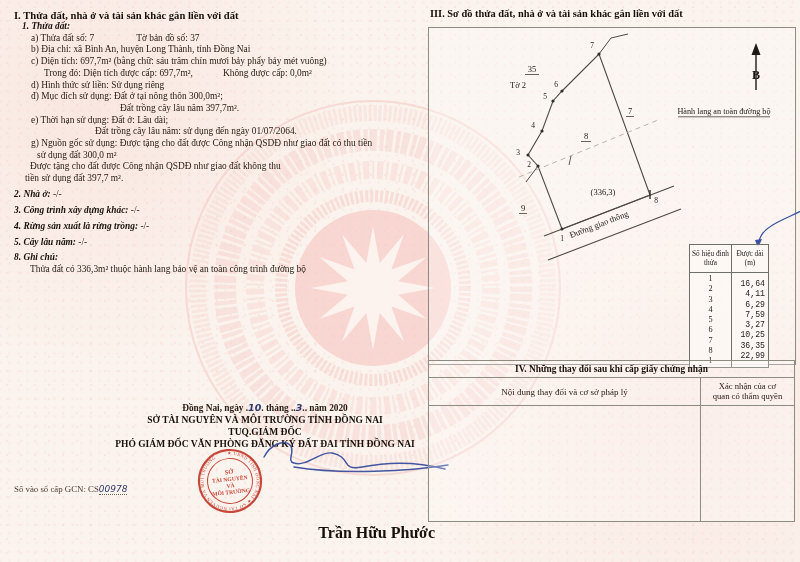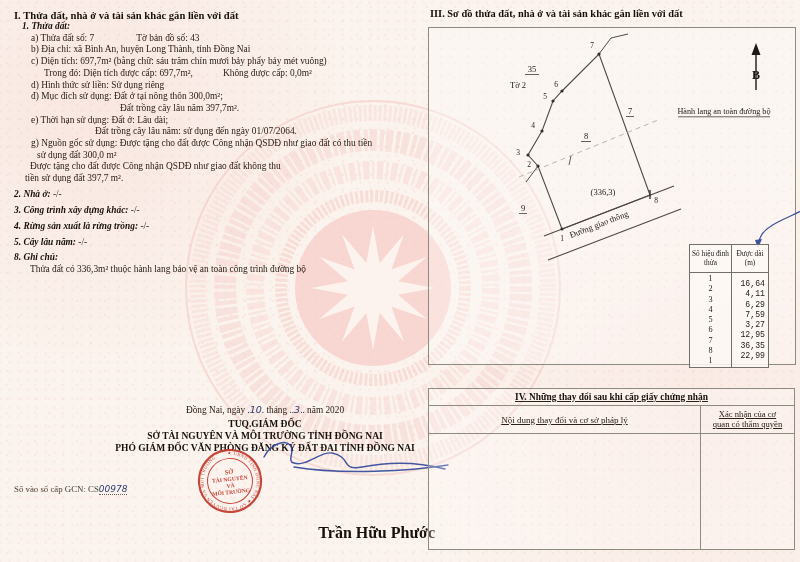--- a/index.html
+++ b/index.html
@@ -19,21 +19,21 @@
   .left-col{position:absolute; left:14px; top:10px; width:414px;}
   .sec-title{font-size:10.6px; font-weight:bold; color:#17100a; white-space:nowrap;}
   .ln{font-size:9.4px; line-height:11.7px; white-space:nowrap;}
   .bi{font-weight:bold; font-style:italic; color:#17100a;}
   .ind8{padding-left:8px;} .ind11{padding-left:11px;} .ind16{padding-left:16px;}
   .ind17{padding-left:17px;} .ind23{padding-left:23px;} .ind30{padding-left:30px;}
   .ind81{padding-left:81px;} .ind106{padding-left:106px;}
   .gap4{margin-top:4.3px;} .gap3{margin-top:3px;}
   .sp42{margin-left:42px;} .sp30{margin-left:30px;}
   .sign-block{position:absolute; left:95px; top:402px; width:340px; text-align:center;}
-  .sign-date{font-size:9.3px; line-height:16px;}
+  .sign-date{font-size:9.3px; line-height:11px;font-weight:bold;}
   .hand{font-family:"DejaVu Sans", sans-serif; font-style:italic; color:#2c3a6e; font-size:9.5px;}
   .sign-org{font-size:9.5px; font-weight:bold; line-height:12px; color:#17100a;}
   .sign-name{position:absolute; left:95px; top:524px; width:340px; text-align:right;
              font-size:16px; font-weight:bold; color:#17100a;}
   .stamp{position:absolute; left:197px; top:448px; width:66px; height:66px; opacity:.93;}
   .signature{position:absolute; left:240px; top:436px; width:215px; height:45px;}
   .serial{position:absolute; left:14px; top:484px; font-size:8.8px; color:#4a4037;}
   .serial .hand{font-size:9px; border-bottom:1px dotted #6b5f55;}
   .r-title{position:absolute; left:430px; top:8px; font-size:10.4px; font-weight:bold;
            color:#17100a; white-space:nowrap;}
@@ -46,22 +46,22 @@
   .vt-h1{width:41px; border-right:1px solid #70706a; display:flex; align-items:center;
          justify-content:center; text-align:center; font-size:7.3px; line-height:8.2px;}
   .vt-h2{flex:1; display:flex; align-items:center; justify-content:center; text-align:center;
          font-size:7.3px; line-height:8.2px;}
   .vt-body{position:relative; height:94px;}
   .vt-divider{position:absolute; left:41px; top:0; bottom:0; width:0; border-left:1px solid #70706a;}
   .vt-nums{position:absolute; left:0; top:1px; width:41px;}
   .vt-nums div{height:10.3px; line-height:10.3px; text-align:center;}
   .vt-vals{position:absolute; left:42px; right:0; top:6px;}
   .vt-vals div{height:10.3px; line-height:10.3px; text-align:right; padding-right:3px;font-family:Liberation Mono, monospace;}
-  .s4box{position:absolute; left:428px; top:388px; width:365px; height:160px;
-         border:1px solid #8b8b80; background:rgba(255,255,255,0.25);text-decoration:underline;}
+  .s4box{position:absolute; left:428px; top:360px; width:365px; height:160px;
+         border:1px solid #8b8b80; background:rgba(255,255,255,0.25);}
   .s4-title{height:16px; line-height:16px; text-align:center; font-weight:bold; font-size:9.4px;
             border-bottom:1px solid #8b8b80; color:#17100a;}
   .s4-head{display:flex; border-bottom:1px solid #8b8b80; height:27px;}
   .s4-h1{flex:1; display:flex; align-items:center; justify-content:center; font-size:9px;}
   .s4-h2{width:93px; border-left:1px solid #8b8b80; display:flex; align-items:center;
          justify-content:center; text-align:center; font-size:8.6px; line-height:9.6px;}
   .s4-body{display:flex; height:115px;}
   .s4-b1{flex:1;}
   .s4-b2{width:93px; border-left:1px solid #8b8b80;}
   text{font-family:"Liberation Serif", serif;}
@@ -80,21 +80,21 @@
       <circle r="92" stroke="#f5c9c4" stroke-width="12" stroke-dasharray="3 2" opacity="0.5"></circle>
       <circle r="78" fill="#f6cac6" opacity="0.72"></circle>
       <polygon fill="#fdf4ef" opacity="0.95" points="62,0 25.1,6.7 53.7,31 18.4,18.4 31,53.7 6.7,25.1 0,62 -6.7,25.1 -31,53.7 -18.4,18.4 -53.7,31 -25.1,6.7 -62,0 -25.1,-6.7 -53.7,-31 -18.4,-18.4 -31,-53.7 -6.7,-25.1 0,-62 6.7,-25.1 31,-53.7 18.4,-18.4 53.7,-31 25.1,-6.7"></polygon>
     </g>
   </svg>
 
   <div class="left-col">
     <div class="sec-title">I. Thửa đất, nhà ở và tài sản khác gắn liền với đất</div>
     <div class="ln ind8 bi">1. Thửa đất:</div>
     <div class="ln ind17">
-      <span>a) Thửa đất số:  7</span><span class="sp42">Tờ bản đồ số:  43</span>
+      <span>a) Thửa đất số:  7</span><span class="sp42">Tờ bản đồ số:  37</span>
     </div>
     <div class="ln ind17">b) Địa chỉ: xã Bình An, huyện Long Thành, tỉnh Đồng Nai</div>
     <div class="ln ind17">c) Diện tích: 697,7m² (bằng chữ: sáu trăm chín mươi bảy phẩy bảy mét vuông)</div>
     <div class="ln ind30">
       <span>Trong đó: Diện tích được cấp: 697,7m²,</span><span class="sp30">Không được cấp: 0,0m²</span>
     </div>
     <div class="ln ind17">d) Hình thức sử liền: Sử dụng riêng</div>
     <div class="ln ind17">đ) Mục đích sử dụng: Đất ở tại nông thôn 300,0m²;</div>
     <div class="ln ind106">Đất trồng cây lâu năm 397,7m².</div>
     <div class="ln ind17">e) Thời hạn sử dụng: Đất ở: Lâu dài;</div>
@@ -118,22 +118,22 @@
     <div class="ln gap3">
       <span class="bi">8. Ghi chú:</span>
     </div>
     <div class="ln ind16">Thửa đất có 336,3m² thuộc hành lang bảo vệ an toàn công trình đường bộ</div>
   </div>
 
   <div class="sign-block">
     <div class="sign-date">
       <span>Đồng Nai, ngày .</span><span class="hand">10</span><span>. tháng ..</span><span class="hand">3</span><span>.. năm 2020</span>
     </div>
+    <div class="sign-org">SỞ TÀI NGUYÊN VÀ MÔI TRƯỜNG TỈNH ĐỒNG NAI</div>
     <div class="sign-org">TUQ.GIÁM ĐỐC</div>
-    <div class="sign-org">SỞ TÀI NGUYÊN VÀ MÔI TRƯỜNG TỈNH ĐỒNG NAI</div>
     <div class="sign-org">PHÓ GIÁM ĐỐC VĂN PHÒNG ĐĂNG KÝ ĐẤT ĐAI TỈNH ĐỒNG NAI</div>
   </div>
 
   <svg class="signature" viewBox="0 0 215 45">
     <g fill="none" stroke="#2f4699" stroke-width="1.5" stroke-linecap="round" opacity="0.9">
       <path d="M 24 21 C 30 9 44 3 50 9 C 56 15 46 25 54 27 C 67 31 80 15 92 17 C 112 21 100 35 122 31 C 152 25 182 27 205 33"></path>
       <path d="M 54 31 C 102 39 170 35 208 29"></path>
     </g>
   </svg>
 
@@ -243,21 +243,21 @@
           <div>7</div>
           <div>8</div>
           <div>1</div>
         </div>
         <div class="vt-vals">
           <div>16,64</div>
           <div>4,11</div>
           <div>6,29</div>
           <div>7,59</div>
           <div>3,27</div>
-          <div>12,95</div>
+          <div>10,25</div>
           <div>36,35</div>
           <div>22,99</div>
         </div>
       </div>
     </div>
   </div>
 
   <div class="s4box">
     <div class="s4-title">IV. Những thay đổi sau khi cấp giấy chứng nhận</div>
     <div class="s4-head">

